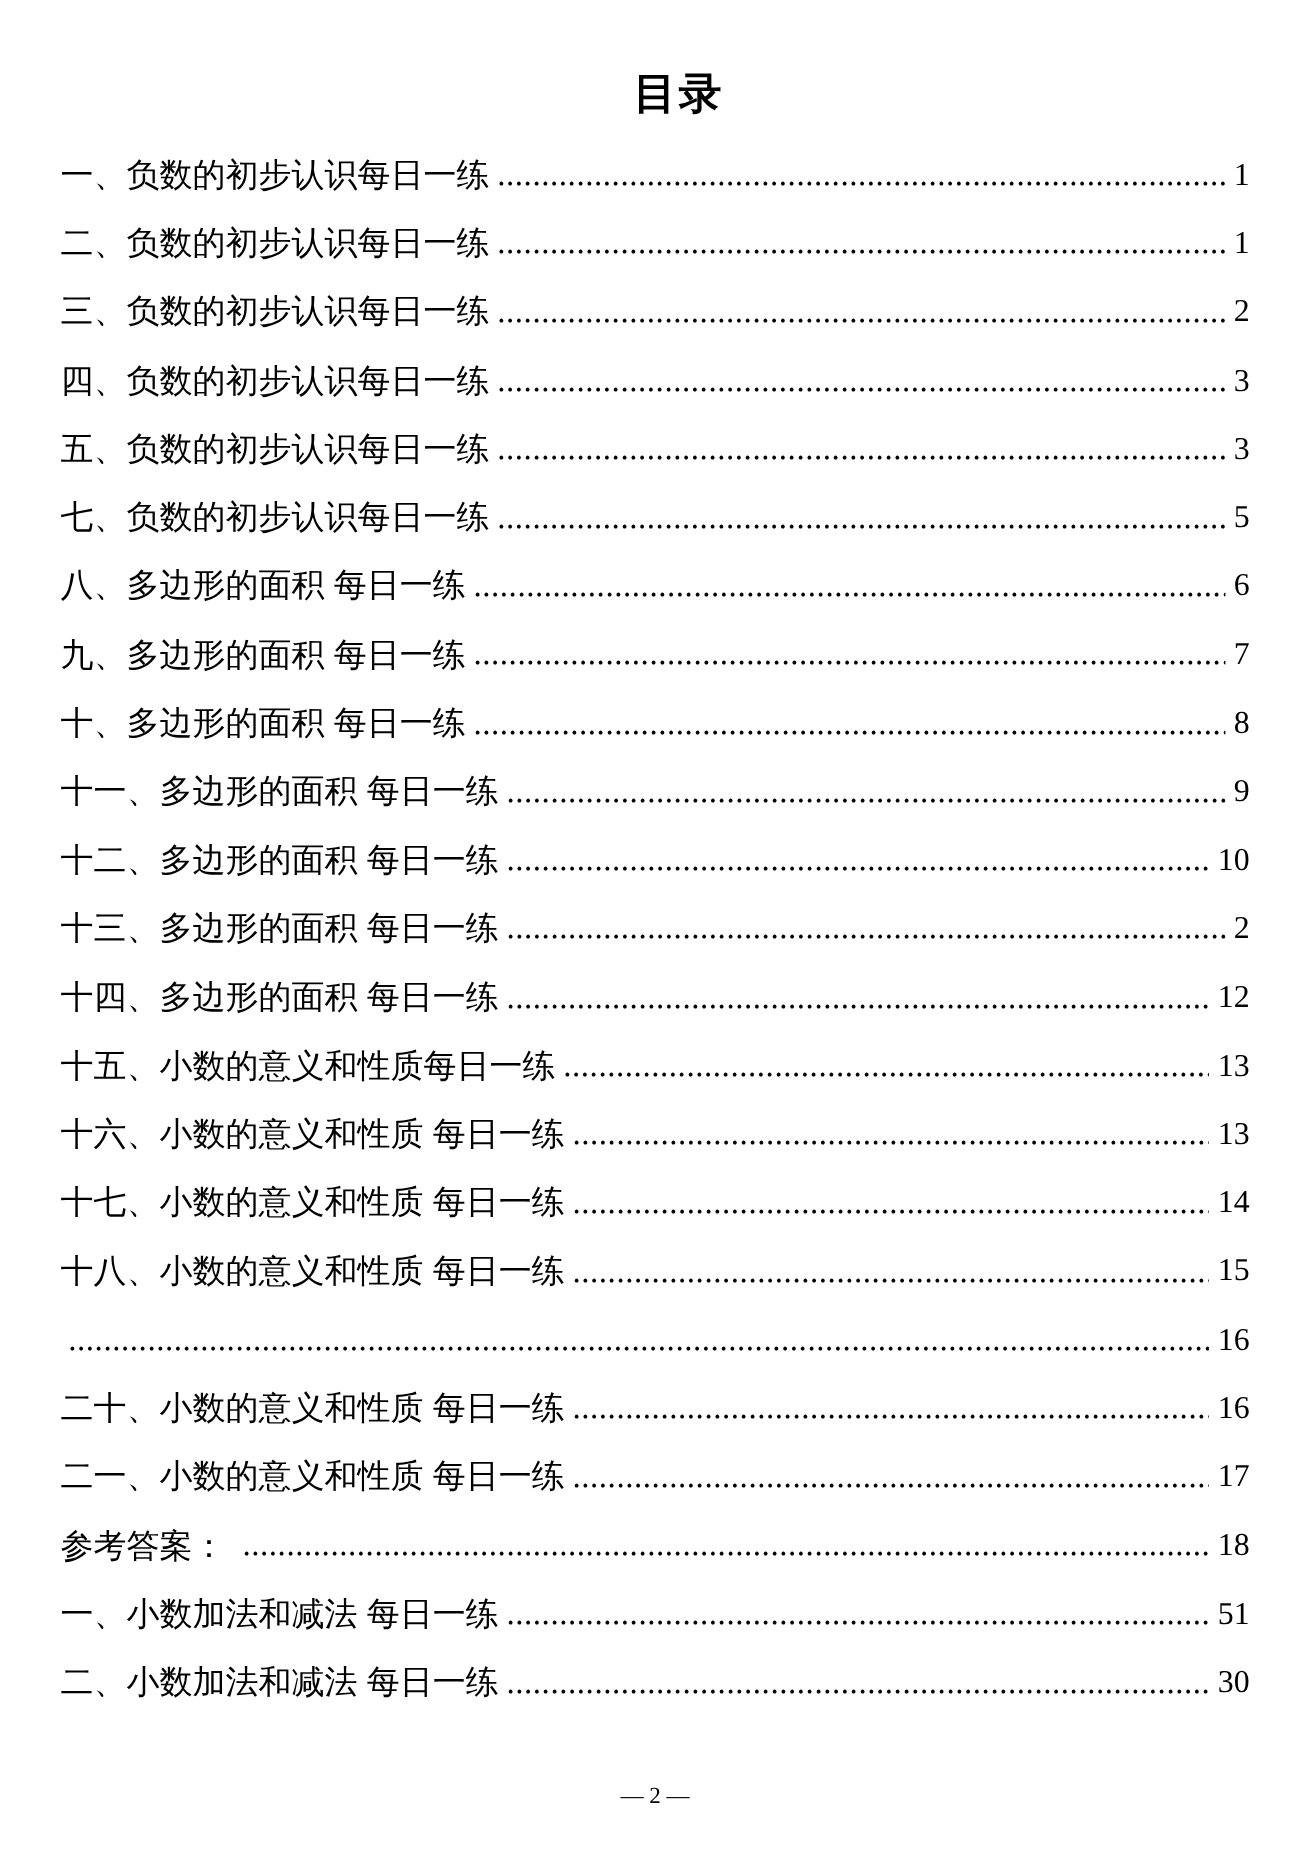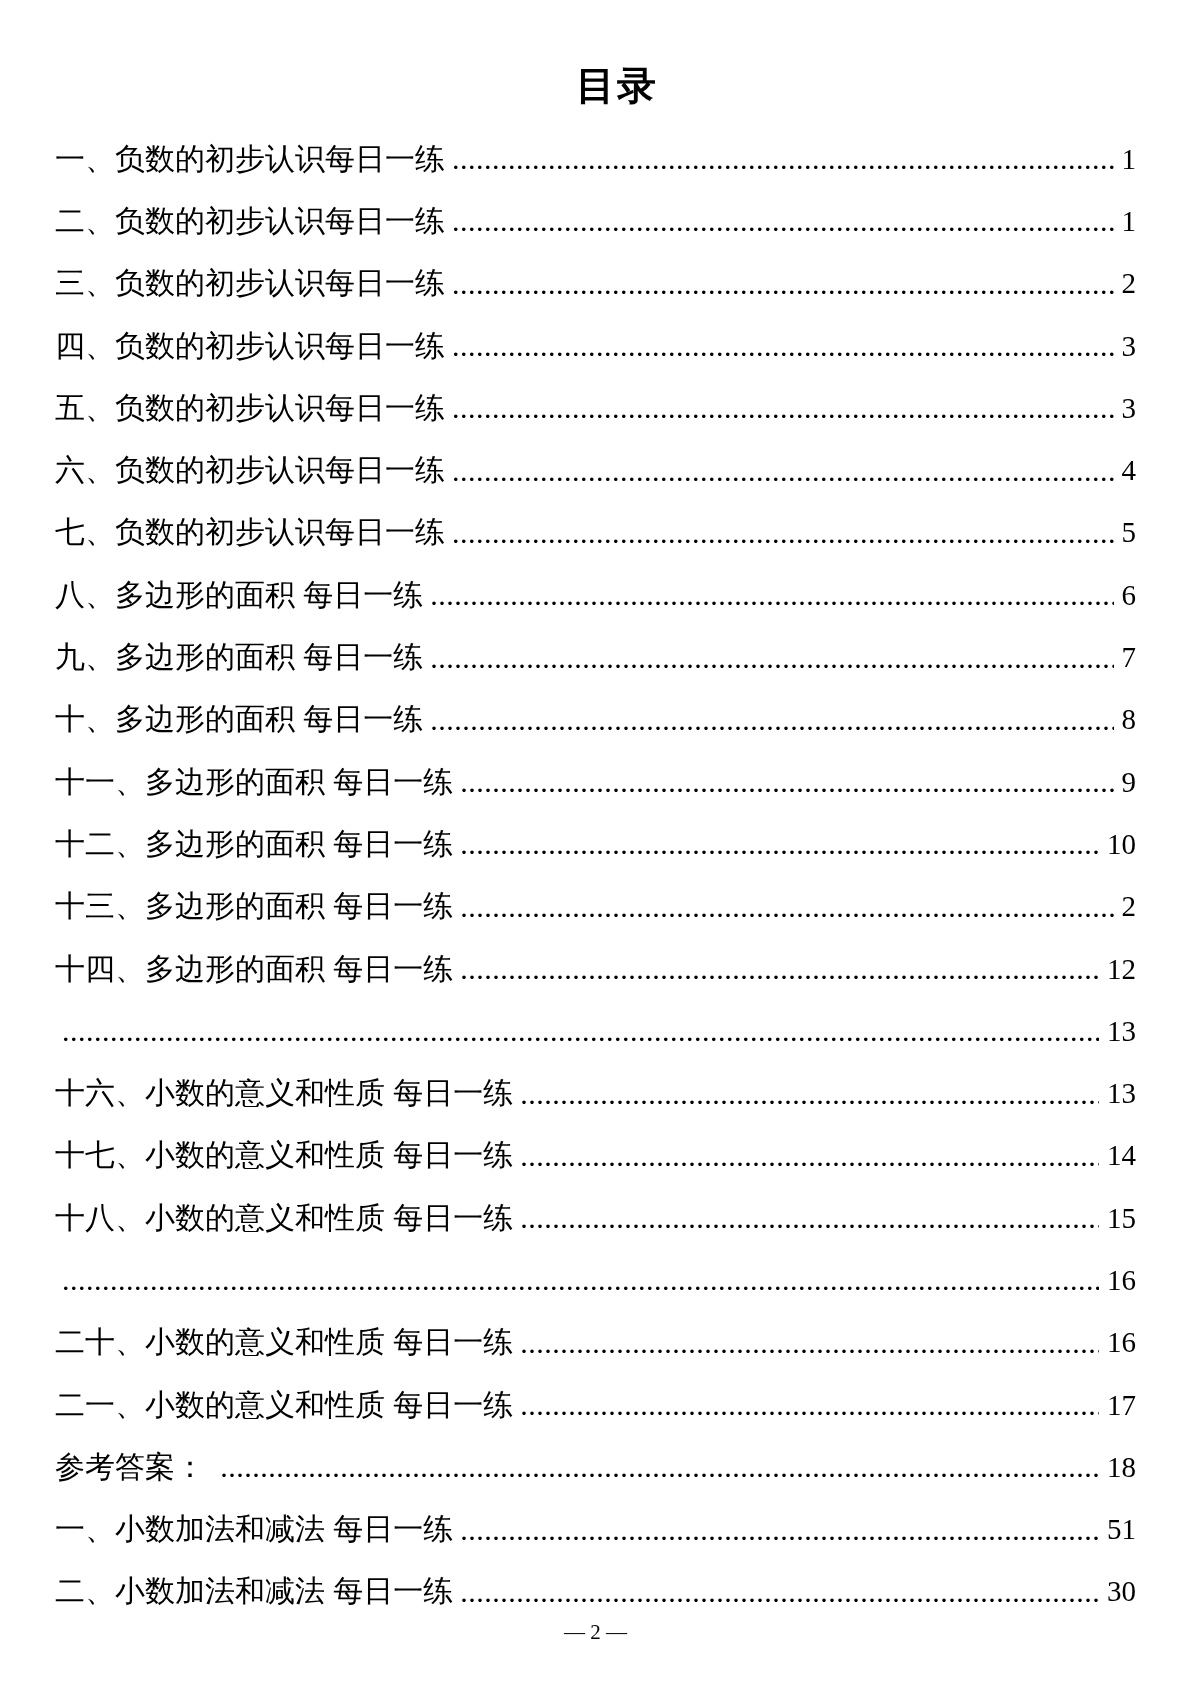--- a/index.html
+++ b/index.html
@@ -104,25 +104,20 @@
     <span class="toc-leader"></span>
     <span class="toc-page">3</span>
   </div>
 
   <div class="toc-row">
     <span class="toc-text">五、负数的初步认识每日一练</span>
     <span class="toc-leader"></span>
     <span class="toc-page">3</span>
   </div>
 
-  <div class="toc-row">
-    <span class="toc-text">六、负数的初步认识每日一练</span>
-    <span class="toc-leader"></span>
-    <span class="toc-page">4</span>
-  </div>
 
   <div class="toc-row">
     <span class="toc-text">七、负数的初步认识每日一练</span>
     <span class="toc-leader"></span>
     <span class="toc-page">5</span>
   </div>
 
   <div class="toc-row">
     <span class="toc-text">八、多边形的面积 每日一练</span>
     <span class="toc-leader"></span>
@@ -159,20 +154,21 @@
     <span class="toc-page">2</span>
   </div>
 
   <div class="toc-row">
     <span class="toc-text">十四、多边形的面积 每日一练</span>
     <span class="toc-leader"></span>
     <span class="toc-page">12</span>
   </div>
 
   <div class="toc-row">
+    <span class="toc-text">十五、小数的意义和性质每日一练</span>
     <span class="toc-leader"></span>
     <span class="toc-page">13</span>
   </div>
 
   <div class="toc-row">
     <span class="toc-text">十六、小数的意义和性质 每日一练</span>
     <span class="toc-leader"></span>
     <span class="toc-page">13</span>
   </div>
 

